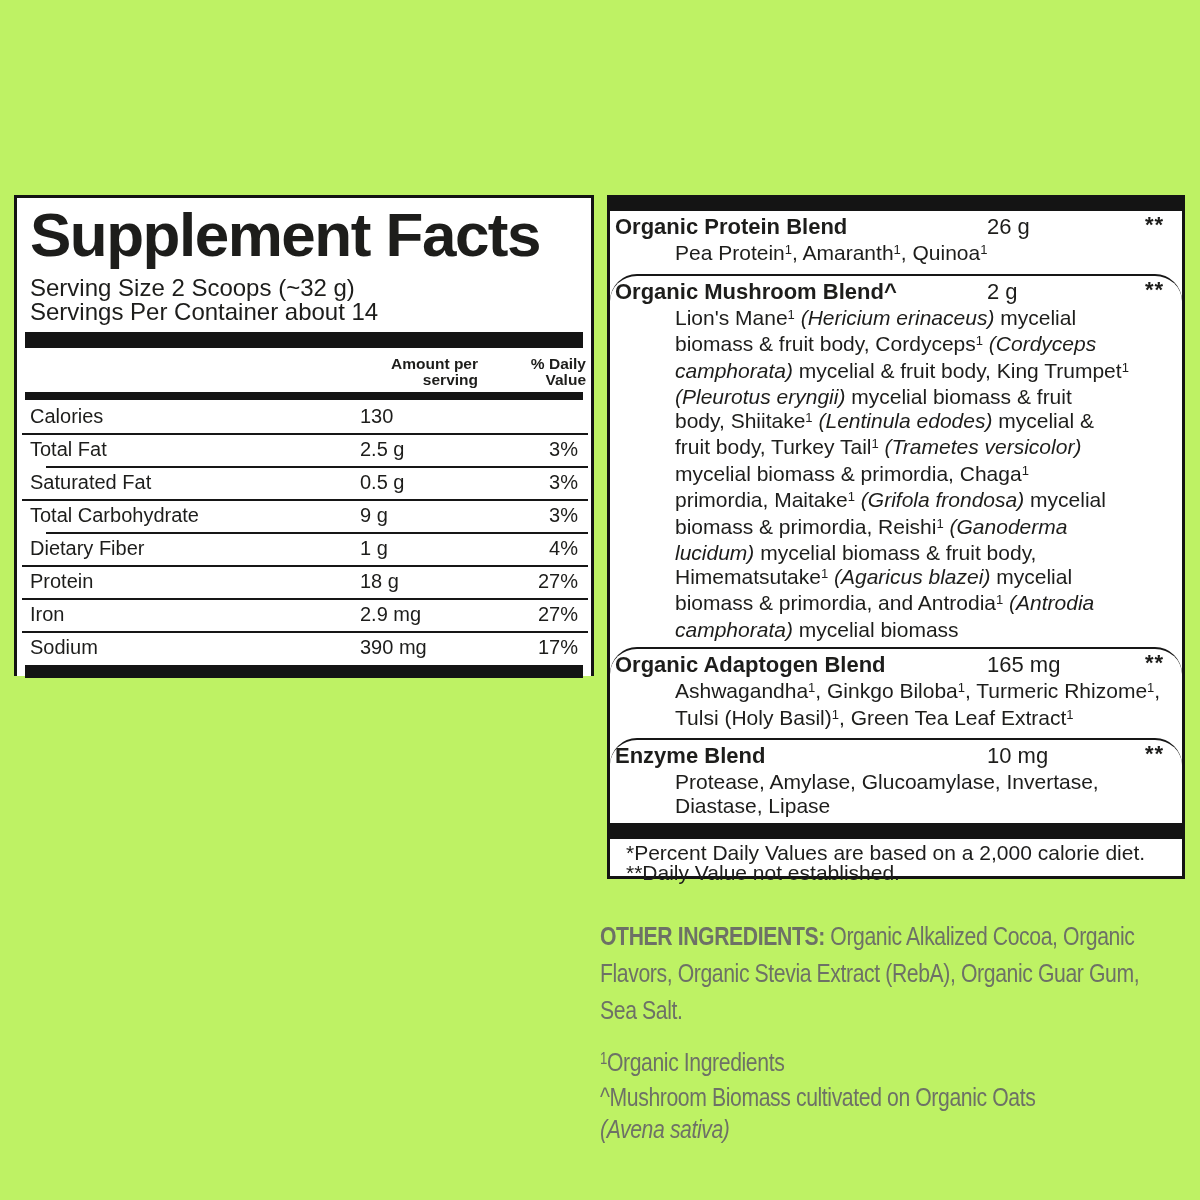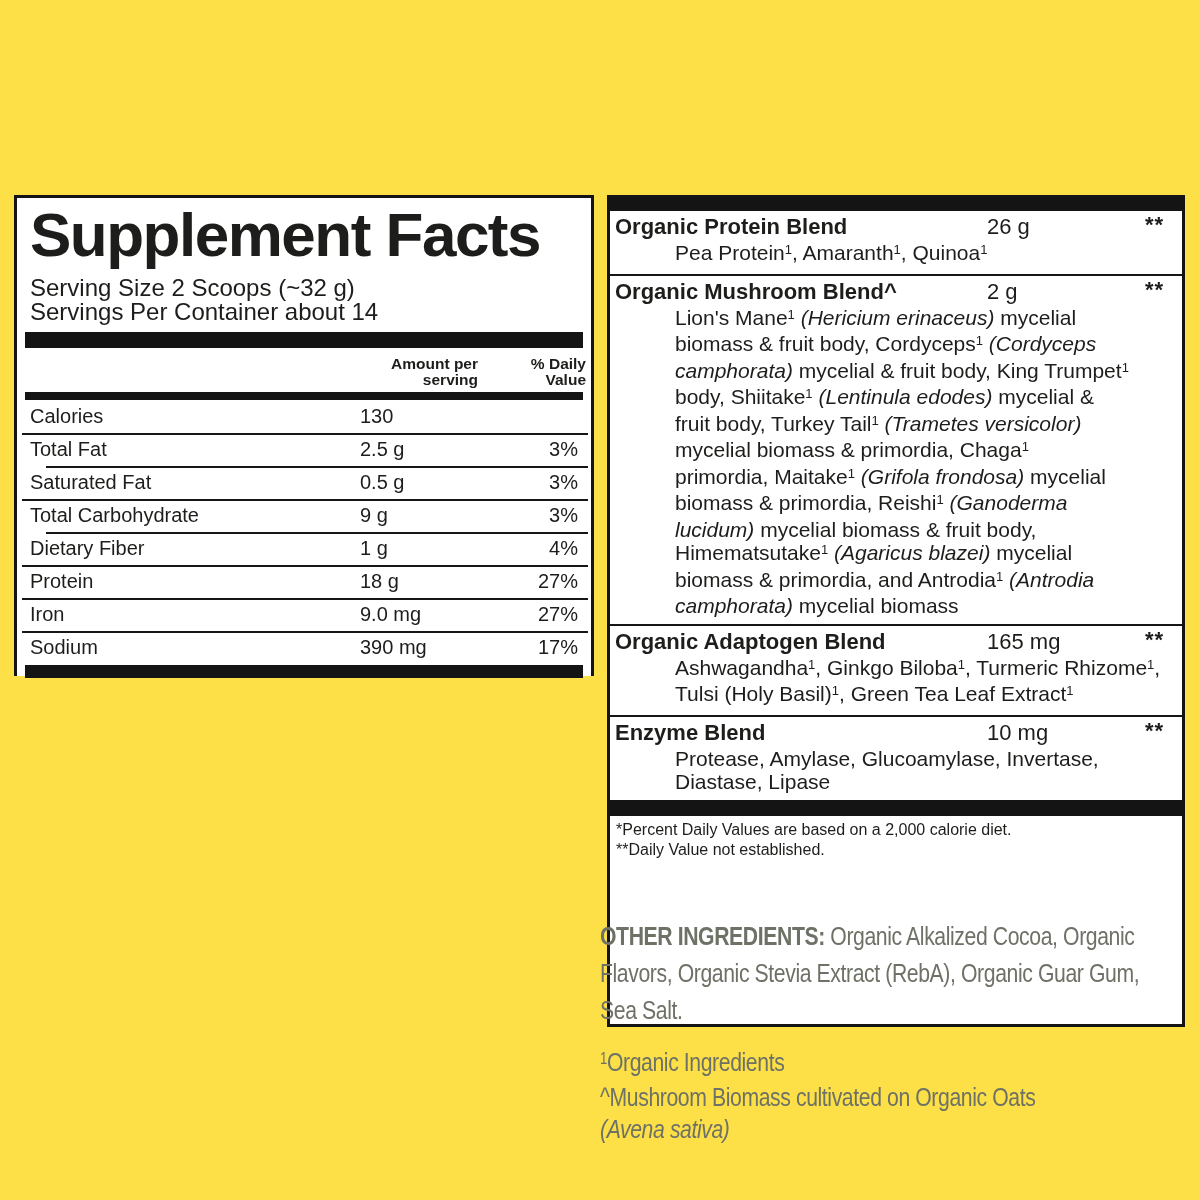--- a/index.html
+++ b/index.html
@@ -1,16 +1,16 @@
 <!DOCTYPE html>
 <html><head>
 <meta charset="utf-8">
 <style>
   html,body{margin:0;padding:0;background:#ffffff;}
-  .canvas{position:relative;width:1200px;height:1200px;background:#fde047;overflow:hidden;
+  .canvas{position:relative;width:1200px;height:1200px;background:#bef264;overflow:hidden;
           font-family:"Liberation Sans", sans-serif;color:#1d1d1b;}
   .panel{position:absolute;background:#fff;box-sizing:border-box;}
 
   
   .left-panel{left:14px;top:195px;width:580px;height:481px;
               border:3px solid #141414;border-bottom:none;padding:0 13px;}
   .sf-title{font-weight:bold;font-size:62px;line-height:0.92;letter-spacing:-1.5px;
             margin:8px 0 0 0;white-space:nowrap;}
   .serving-block{margin-top:13px;font-size:24px;line-height:24px;}
   .bar{background:#141414;}
@@ -23,32 +23,32 @@
   .nrow{position:relative;height:33px;line-height:33px;font-size:20px;}
   .nrow::before{content:"";position:absolute;top:0;left:-8px;right:-10px;height:2px;background:#161616;}
   .nrow:first-child::before{display:none;}
   .nrow.indent::before{left:16px;}
   .nrow.indent .nname{margin-left:0;}
   .namount{position:absolute;left:330px;top:0;}
   .ndv{position:absolute;right:0;top:0;}
   .left-bottom-bar{height:13px;margin:1px -5px 0 -5px;}
 
   
-  .right-panel{left:607px;top:195px;width:578px;height:832px;border:3px solid #141414;padding:0;}
+  .right-panel{left:607px;top:195px;width:578px;height:684px;border:3px solid #141414;padding:0;}
   .rp-top-bar{height:13px;}
   .brow{position:relative;padding:3px 16px 6px 5px;}
-  .brow + .brow{border-top:2px solid #161616;}
+  .brow + .brow{border-top:2px solid #161616;border-radius:27px;}
   .bhead{position:relative;height:26px;line-height:26px;font-size:22px;margin-bottom:1px;}
   .bname{font-weight:bold;}
   .bamount{position:absolute;left:372px;top:0;font-weight:normal;}
   .bdv{position:absolute;right:2px;top:-2px;font-weight:bold;letter-spacing:1px;}
   .bing{margin-left:28px;font-size:21px;line-height:23.5px;}
   .iline{white-space:nowrap;margin-left:32px;}
   .rp-bottom-bar{height:16px;}
-  .footnotes{padding:4px 8px 4px 6px;font-size:16px;line-height:20px;}
+  .footnotes{padding:4px 8px 4px 6px;font-size:21px;line-height:20px;margin-left:10px;}
 
   .sup{font-size:62%;position:relative;top:-0.45em;}
   .it{font-style:italic;}
 
   
   .bottom-info{position:absolute;left:600px;top:918px;width:720px;color:#6d7166;}
   .condensed{transform:scaleX(0.8);transform-origin:left top;letter-spacing:-0.5px;}
   .oi{font-size:26.5px;line-height:37px;}
   .oilabel{font-weight:bold;}
   .notes{margin-top:17px;font-size:26.5px;line-height:32px;}
@@ -70,41 +70,42 @@
       <div class="dv-head">% Daily Value</div>
     </div>
     <div class="bar bar-sm"></div>
     <div class="nutrient-rows">
         <div class="nrow"><span class="nname">Calories</span><span class="namount">130</span><span class="ndv"></span></div>
         <div class="nrow"><span class="nname">Total Fat</span><span class="namount">2.5 g</span><span class="ndv">3%</span></div>
         <div class="nrow indent"><span class="nname">Saturated Fat</span><span class="namount">0.5 g</span><span class="ndv">3%</span></div>
         <div class="nrow"><span class="nname">Total Carbohydrate</span><span class="namount">9 g</span><span class="ndv">3%</span></div>
         <div class="nrow indent"><span class="nname">Dietary Fiber</span><span class="namount">1 g</span><span class="ndv">4%</span></div>
         <div class="nrow"><span class="nname">Protein</span><span class="namount">18 g</span><span class="ndv">27%</span></div>
-        <div class="nrow"><span class="nname">Iron</span><span class="namount">9.0 mg</span><span class="ndv">27%</span></div>
+        <div class="nrow"><span class="nname">Iron</span><span class="namount">2.9 mg</span><span class="ndv">27%</span></div>
         <div class="nrow"><span class="nname">Sodium</span><span class="namount">390 mg</span><span class="ndv">17%</span></div>
       </div>
     <div class="bar left-bottom-bar"></div>
   </section>
 
   <section class="panel right-panel">
     <div class="bar rp-top-bar"></div>
     <div>
         <div class="brow">
           <div class="bhead"><span class="bname">Organic Protein Blend</span><span class="bamount">26 g</span><span class="bdv">**</span></div>
           <div class="bing">
             <div class="iline"><span>Pea Protein</span><span class="sup">1</span><span>, Amaranth</span><span class="sup">1</span><span>, Quinoa</span><span class="sup">1</span></div>
           </div>
         </div>
         <div class="brow">
           <div class="bhead"><span class="bname">Organic Mushroom Blend^</span><span class="bamount">2 g</span><span class="bdv">**</span></div>
           <div class="bing">
             <div class="iline"><span>Lion's Mane</span><span class="sup">1</span><span> </span><span class="it">(Hericium erinaceus)</span><span> mycelial</span></div>
             <div class="iline"><span>biomass &amp; fruit body, Cordyceps</span><span class="sup">1</span><span> </span><span class="it">(Cordyceps</span></div>
             <div class="iline"><span class="it">camphorata)</span><span> mycelial &amp; fruit body, King Trumpet</span><span class="sup">1</span></div>
+            <div class="iline"><span class="it">(Pleurotus eryngii)</span><span> mycelial biomass &amp; fruit</span></div>
             <div class="iline"><span>body, Shiitake</span><span class="sup">1</span><span> </span><span class="it">(Lentinula edodes)</span><span> mycelial &amp;</span></div>
             <div class="iline"><span>fruit body, Turkey Tail</span><span class="sup">1</span><span> </span><span class="it">(Trametes versicolor)</span></div>
             <div class="iline"><span>mycelial biomass &amp; primordia, Chaga</span><span class="sup">1</span></div>
             <div class="iline"><span>primordia, Maitake</span><span class="sup">1</span><span> </span><span class="it">(Grifola frondosa)</span><span> mycelial</span></div>
             <div class="iline"><span>biomass &amp; primordia, Reishi</span><span class="sup">1</span><span> </span><span class="it">(Ganoderma</span></div>
             <div class="iline"><span class="it">lucidum)</span><span> mycelial biomass &amp; fruit body,</span></div>
             <div class="iline"><span>Himematsutake</span><span class="sup">1</span><span> </span><span class="it">(Agaricus blazei)</span><span> mycelial</span></div>
             <div class="iline"><span>biomass &amp; primordia, and Antrodia</span><span class="sup">1</span><span> </span><span class="it">(Antrodia</span></div>
             <div class="iline"><span class="it">camphorata)</span><span> mycelial biomass</span></div>
           </div>

